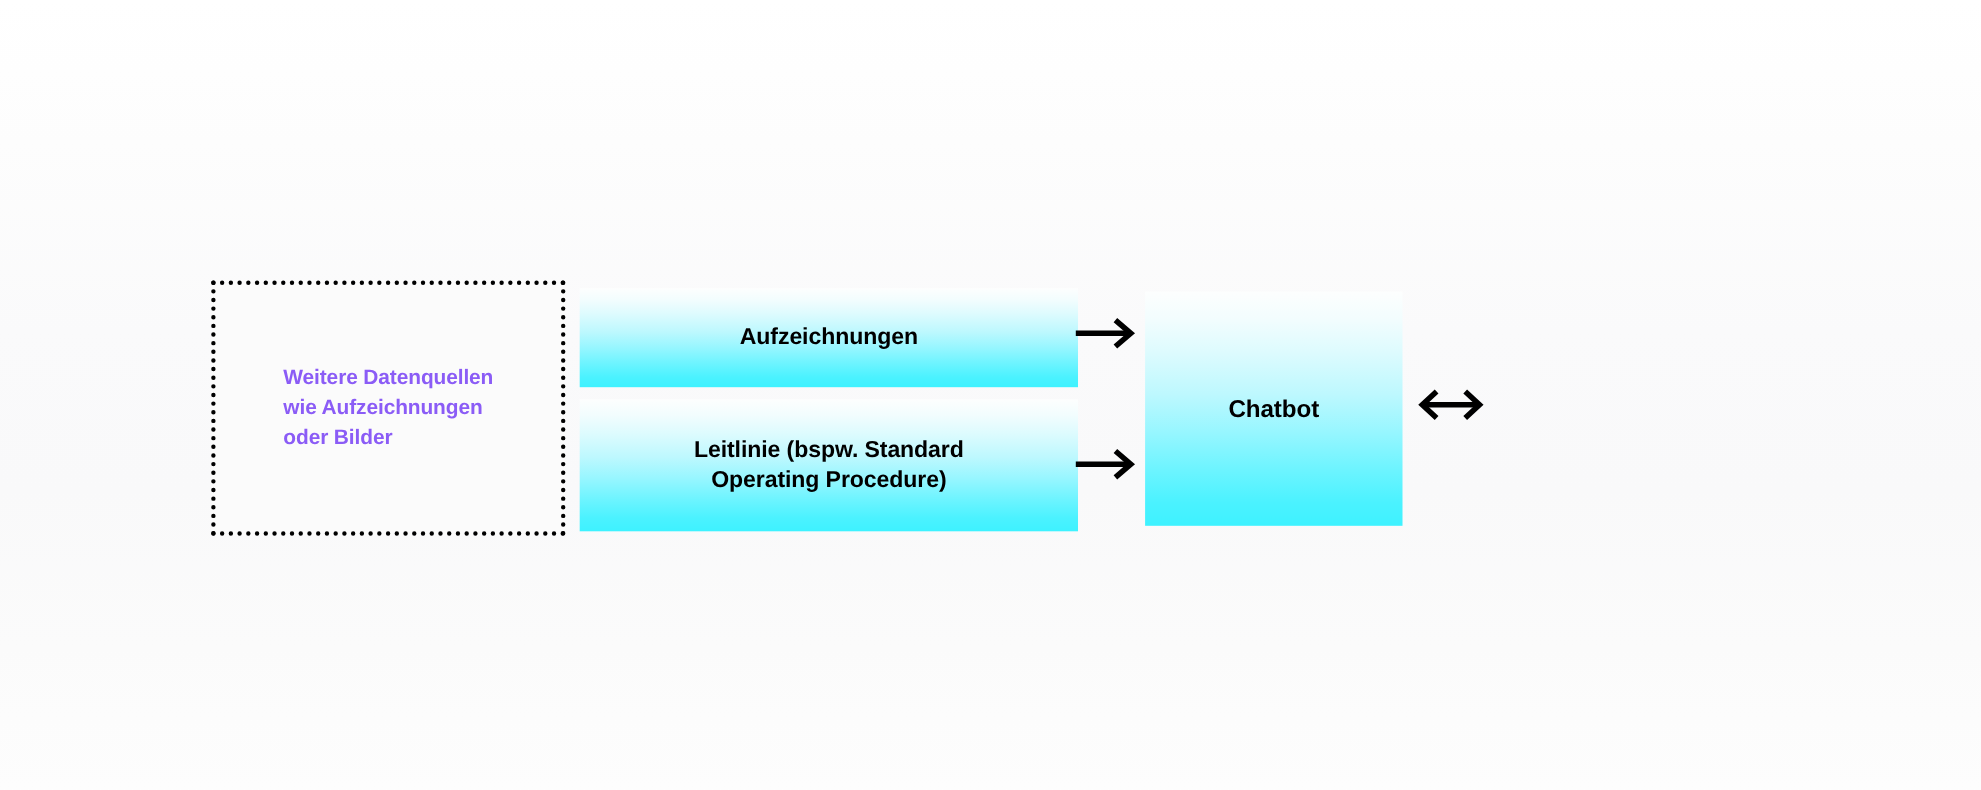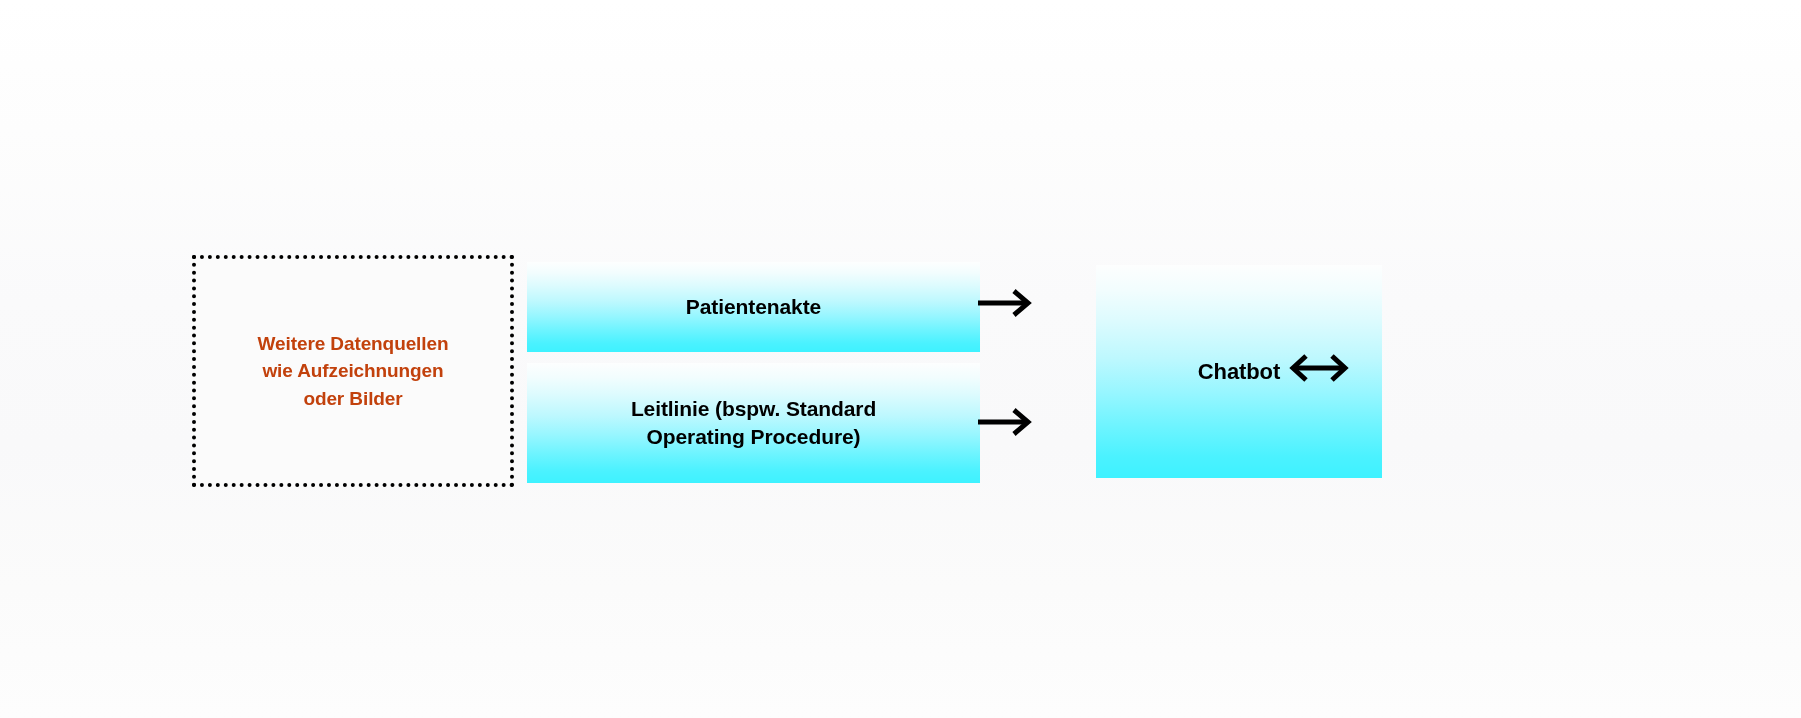--- a/index.html
+++ b/index.html
@@ -55,22 +55,21 @@
   }
 
   
   .dashed-box {
     position: absolute;
     box-sizing: border-box;
     background: #fbfbfb;
     display: flex;
     align-items: center;
     justify-content: center;
-    text-align: center;
-    color: #c2410c;
+    color: #8b5cf6;
     font-weight: bold;
     line-height: 1.45;
     letter-spacing: -0.1px;
     border: 4px dotted #000000;
   }
 
   .arrow {
     position: absolute;
     overflow: visible;
   }
@@ -86,29 +85,29 @@
 
 <div id="canvas">
 
   <div class="dashed-box" style="left:192px; top:255px; width:322px; height:232px; font-size:19px;">
     <span class="dashed-label">Weitere Datenquellen
 wie Aufzeichnungen
 oder Bilder</span>
   </div>
 
   <div class="node grad" style="left:527px; top:262px; width:453px; height:90px; font-size:21px;">
-    <span class="node-label">Patientenakte</span>
+    <span class="node-label">Aufzeichnungen</span>
   </div>
 
   <div class="node grad" style="left:527px; top:363px; width:453px; height:120px; font-size:21px;align-items:center;">
     <span class="node-label">Leitlinie (bspw. Standard
 Operating Procedure)</span>
   </div>
 
-  <div class="node grad" style="left:1096px; top:265px; width:286px; height:213px; font-size:22px;">
+  <div class="node grad" style="left:1041px; top:265px; width:234px; height:213px; font-size:22px;">
     <span class="node-label">Chatbot</span>
   </div>
 
 
   <svg class="arrow" style="left:978px; top:288px;" width="56" height="30" viewBox="0 0 56 30">
     <line x1="0" y1="15" x2="48" y2="15" stroke="#000000" stroke-width="5"></line>
     <polyline points="36,3 50,15 36,27" fill="none" stroke="#000000" stroke-width="5" stroke-linecap="butt" stroke-linejoin="miter"></polyline>
   </svg>
 
   <svg class="arrow" style="left:978px; top:407px;" width="56" height="30" viewBox="0 0 56 30">

